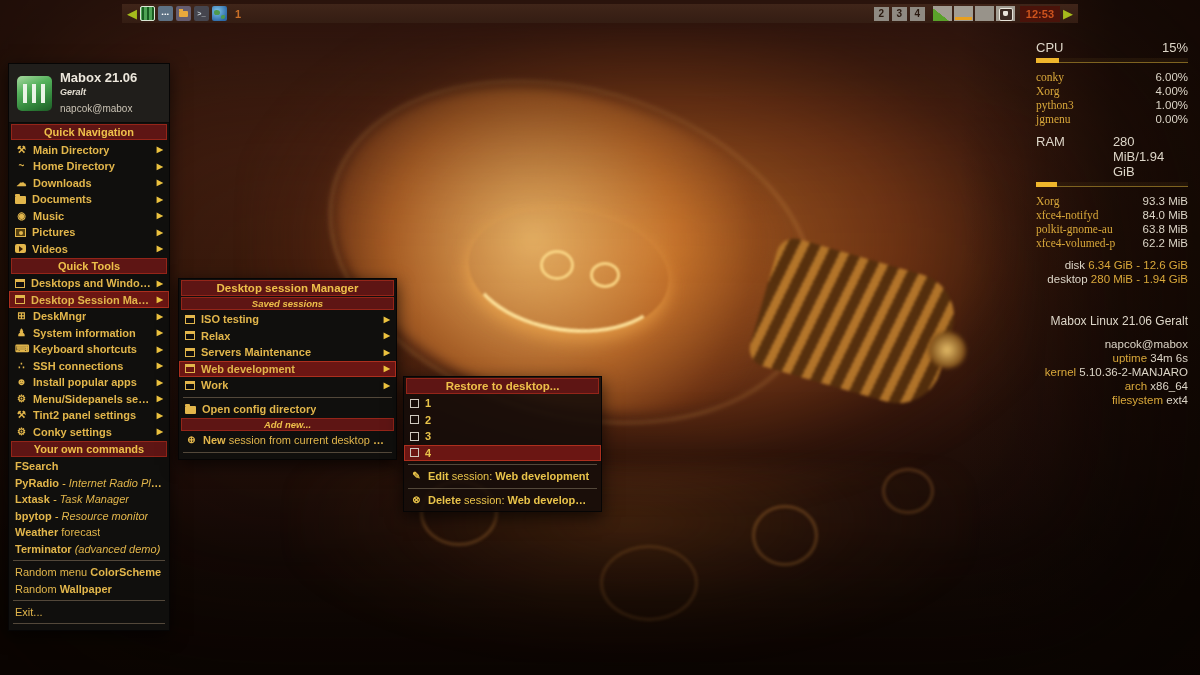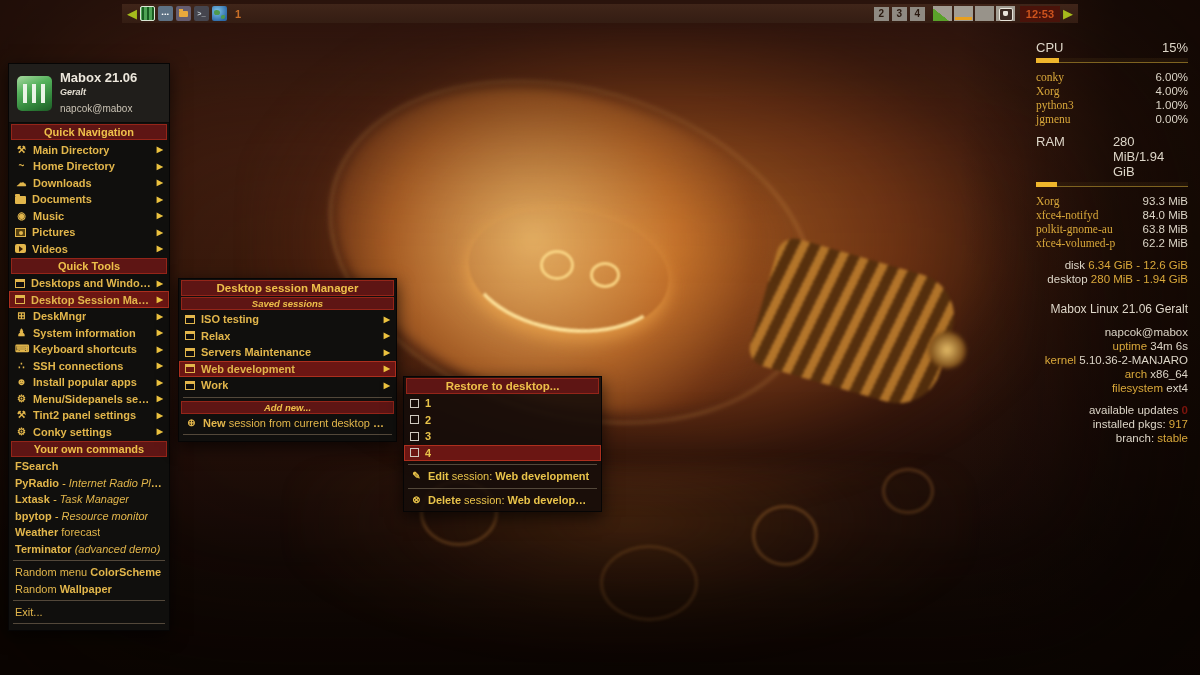--- a/index.html
+++ b/index.html
@@ -114,21 +114,21 @@
     background:linear-gradient(to top,#7e6320 1px,rgba(60,40,15,.35) 1px);}
   .bar i{position:absolute;left:0;top:0;bottom:0;background:#efb62c;}
   .ck-prow{display:flex;justify-content:space-between;line-height:14px;}
   .ck-name{color:#d9a83a;font-family:Liberation Serif, serif;}
   .ck-val{color:#dcd5c7;}
   .ck-gap{height:8px;}
   .ck-rline{text-align:right;line-height:14px;}
   .ck-yel{color:#d9a83a;}
   .ck-white{color:#dcd5c7;}
   .ck-red{color:#7e150d;font-weight:700;}
-  .ck-distro{text-align:right;font-size:12px;margin:16px 0 9px;color:#ded7c9;}
+  .ck-distro{text-align:right;font-size:12px;margin:28px 0 9px;color:#ded7c9;}
 </style>
 </head>
 <body>
 
 <div class="screen">
 
   <div class="wall"></div>
   <div class="glow"></div>
   <div class="glass"></div>
   <div class="glass-rim"></div>
@@ -327,20 +327,24 @@
           <span class="ci ci-window"></span>
           <span class="lab"><span class="">Web development</span></span>
           <span class="arrow">▶</span>
         </div>
         <div class="m-row">
           <span class="ci ci-window"></span>
           <span class="lab"><span class="">Work</span></span>
           <span class="arrow">▶</span>
         </div>
         <div class="m-sep"></div>
+        <div class="m-row">
+          <span class="ci ci-folder"></span>
+          <span class="lab"><span class="">Open config directory</span></span>
+        </div>
         <div class="m-header m-sub">Add new...</div>
         <div class="m-row">
           <span class="gly">⊕</span>
           <span class="lab"><span class="p-b ">New</span><span class="p-n"> session from current desktop as ...</span></span>
         </div>
         <div class="m-sep"></div>
       </div>
   </div>
 
   <div class="menu sub-menu restore-menu">
@@ -438,19 +442,14 @@
 
     <div class="ck-distro">Mabox Linux 21.06 Geralt</div>
     <div id="sysinfo">
         <div class="ck-rline"><span class="ck-white">napcok@mabox</span></div>
         <div class="ck-rline"><span class="ck-yel">uptime </span><span class="ck-white">34m 6s</span></div>
         <div class="ck-rline"><span class="ck-yel">kernel </span><span class="ck-white">5.10.36-2-MANJARO</span></div>
         <div class="ck-rline"><span class="ck-yel">arch </span><span class="ck-white">x86_64</span></div>
         <div class="ck-rline"><span class="ck-yel">filesystem </span><span class="ck-white">ext4</span></div>
       </div>
     <div class="ck-gap"></div>
-    <div id="updates">
-        <div class="ck-rline"><span class="ck-white">available updates </span><span class="ck-red">0</span></div>
-        <div class="ck-rline"><span class="ck-white">installed pkgs: </span><span class="ck-yel">917</span></div>
-        <div class="ck-rline"><span class="ck-white">branch: </span><span class="ck-yel">stable</span></div>
-      </div>
   </div>
 </div>
 
 </body></html>

